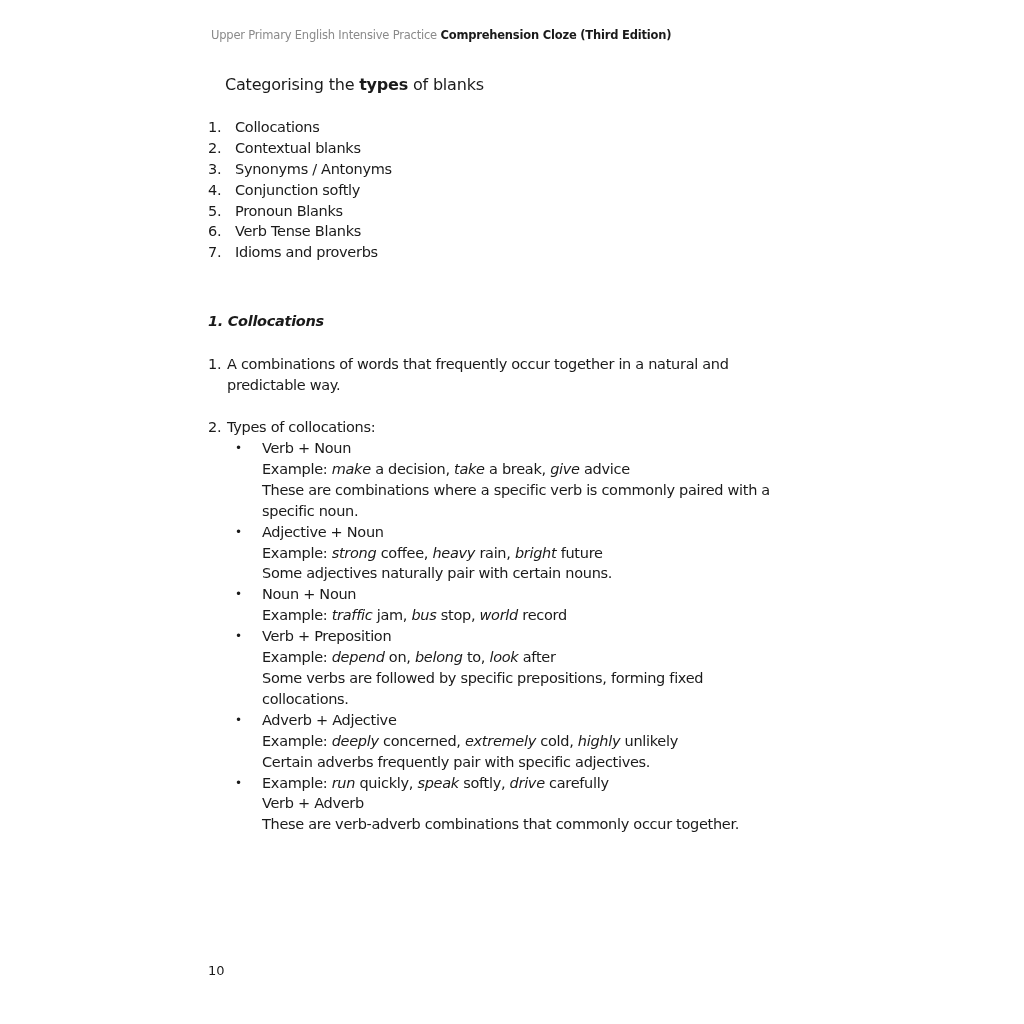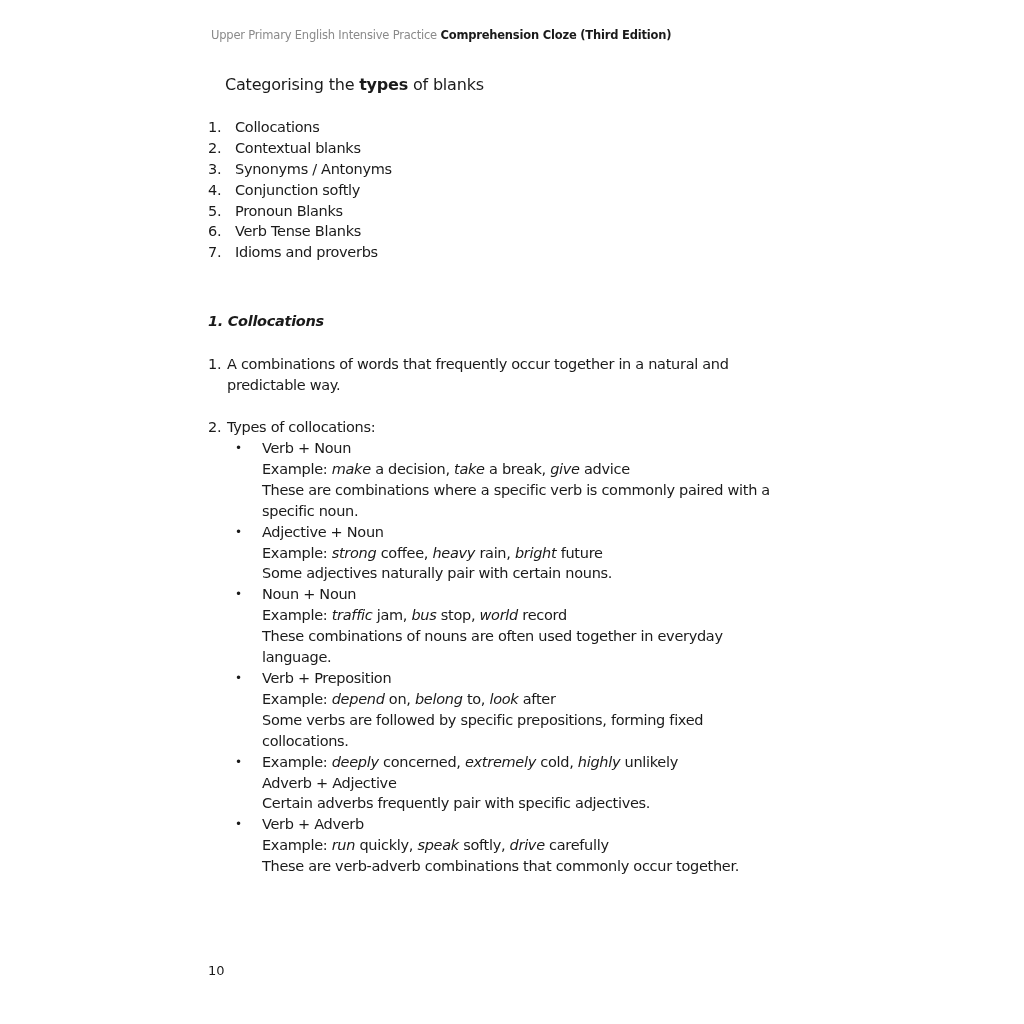--- a/index.html
+++ b/index.html
@@ -168,35 +168,34 @@
   <li>
     <span class="bullet-dot">•</span>
     <span class="line">Adjective + Noun</span>
     <span class="line"><span>Example: </span><i>strong</i><span> coffee, </span><i>heavy</i><span> rain, </span><i>bright</i><span> future</span></span>
     <span class="desc">Some adjectives naturally pair with certain nouns.</span>
   </li>
   <li>
     <span class="bullet-dot">•</span>
     <span class="line">Noun + Noun</span>
     <span class="line"><span>Example: </span><i>traffic</i><span> jam, </span><i>bus</i><span> stop, </span><i>world</i><span> record</span></span>
-    <span class="desc">These combinations of nouns are often used together in everyday language.</span>
   </li>
   <li>
     <span class="bullet-dot">•</span>
     <span class="line">Verb + Preposition</span>
     <span class="line"><span>Example: </span><i>depend</i><span> on, </span><i>belong</i><span> to, </span><i>look</i><span> after</span></span>
     <span class="desc">Some verbs are followed by specific prepositions, forming fixed collocations.</span>
   </li>
   <li>
     <span class="bullet-dot">•</span>
+    <span class="line">Adverb + Adjective</span>
     <span class="line"><span>Example: </span><i>deeply</i><span> concerned, </span><i>extremely</i><span> cold, </span><i>highly</i><span> unlikely</span></span>
-    <span class="line">Adverb + Adjective</span>
     <span class="desc">Certain adverbs frequently pair with specific adjectives.</span>
   </li>
   <li>
     <span class="bullet-dot">•</span>
+    <span class="line"><span>Example: </span><i>run</i><span> quickly, </span><i>speak</i><span> softly, </span><i>drive</i><span> carefully</span></span>
     <span class="line">Verb + Adverb</span>
-    <span class="line"><span>Example: </span><i>run</i><span> quickly, </span><i>speak</i><span> softly, </span><i>drive</i><span> carefully</span></span>
     <span class="desc">These are verb-adverb combinations that commonly occur together.</span>
   </li>
 </ul>
 
 <div class="page-number">10</div>
 
 </body></html>

